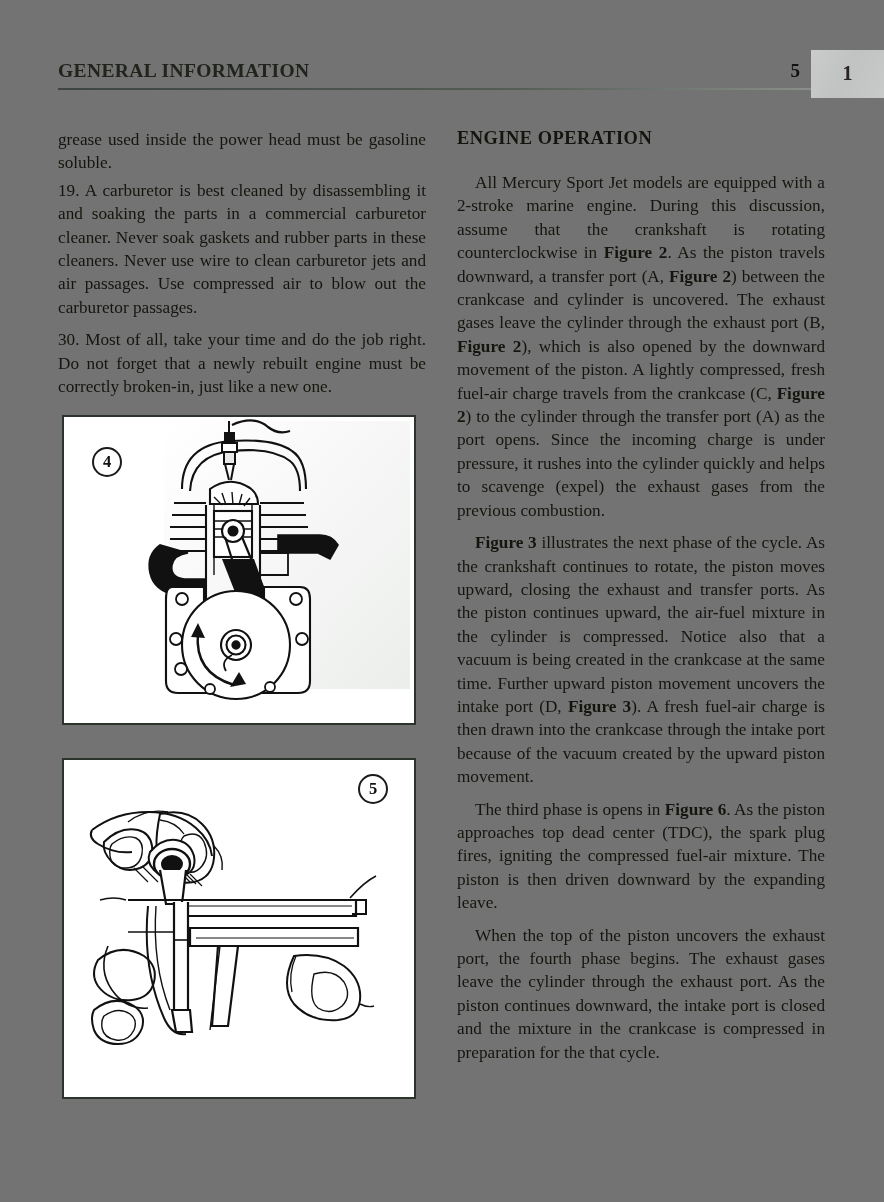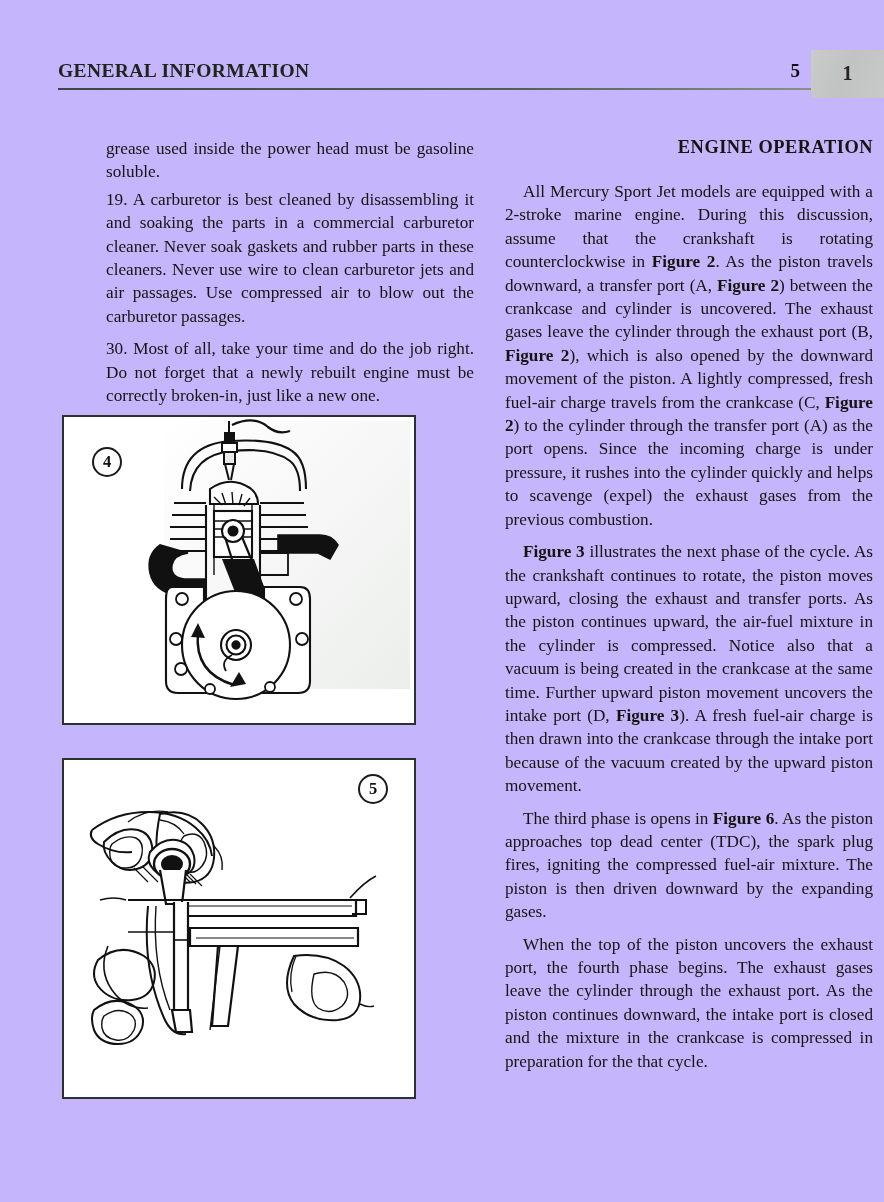--- a/index.html
+++ b/index.html
@@ -14,21 +14,21 @@
     font-family: "Liberation Serif", "DejaVu Serif", serif;
     color: #1a1a18;
     overflow: hidden;
   }
 
   .page {
     position: absolute;
     left: 0; top: 0;
     width: 884px;
     height: 1202px;
-    background: #c4b5fd;
+    background: #737373;
   }
 
   
   .header {
     position: absolute;
     left: 58px;
     top: 60px;
     width: 768px;
     height: 38px;
   }
@@ -76,44 +76,43 @@
     text-align: center;
     font-size: 20px;
     font-weight: bold;
     color: #2a2420;
     font-family: "Liberation Serif", "DejaVu Serif", serif;
   }
 
   
   .col {
     position: absolute;
-    top: 137px;
+    top: 128px;
     width: 368px;
-    margin-left: 48px;
   }
   .col-left  { left: 58px; }
   .col-right { left: 457px; }
 
   .col p {
     margin: 0 0 0 0;
     font-size: 17.2px;
     line-height: 23.4px;
     text-align: justify;
     text-justify: inter-word;
     color: #15150f;
     font-family: "Liberation Serif", "DejaVu Serif", serif;
   }
   .col p + p { margin-top: 9px; }
   .col p.indent { text-indent: 18px; }
   .col p.tight-gap { margin-top: 4px; }
 
   .section-heading {
     font-size: 18.4px;
     font-weight: bold;
-    text-align: right;
+    text-align: left;
     letter-spacing: 0.5px;
     margin: 0 0 22px 0;
     color: #15150f;
     font-family: "Liberation Serif", "DejaVu Serif", serif;
   }
 
   b, .bold { font-weight: bold; }
 
   
   .figure-box {
@@ -304,17 +303,17 @@
           <path d="M232 196 q-8 18 -4 36" stroke-width="1.3"></path>
         </g>
       </svg>
     </div>
   </div>
 
   <div class="col col-right">
     <div class="section-heading">ENGINE OPERATION</div>
     <p class="indent"><span>All Mercury Sport Jet models are equipped with a 2-stroke marine engine. During this discussion, assume that the crankshaft is rotating counterclockwise in </span><b>Figure 2</b><span>. As the piston travels downward, a transfer port (A, </span><b>Figure 2</b><span>) between the crankcase and cylinder is uncovered. The exhaust gases leave the cylinder through the exhaust port (B, </span><b>Figure 2</b><span>), which is also opened by the downward movement of the piston. A lightly compressed, fresh fuel-air charge travels from the crankcase (C, </span><b>Figure 2</b><span>) to the cylinder through the transfer port (A) as the port opens. Since the incoming charge is under pressure, it rushes into the cylinder quickly and helps to scavenge (expel) the exhaust gases from the previous combustion.</span></p>
     <p class="indent"><b>Figure 3</b><span> illustrates the next phase of the cycle. As the crankshaft continues to rotate, the piston moves upward, closing the exhaust and transfer ports. As the piston continues upward, the air-fuel mixture in the cylinder is compressed. Notice also that a vacuum is being created in the crankcase at the same time. Further upward piston movement uncovers the intake port (D, </span><b>Figure 3</b><span>). A fresh fuel-air charge is then drawn into the crankcase through the intake port because of the vacuum created by the upward piston movement.</span></p>
-    <p class="indent"><span>The third phase is opens in </span><b>Figure 6</b><span>. As the piston approaches top dead center (TDC), the spark plug fires, igniting the compressed fuel-air mixture. The piston is then driven downward by the expanding gases.</span></p>
+    <p class="indent"><span>The third phase is opens in </span><b>Figure 6</b><span>. As the piston approaches top dead center (TDC), the spark plug fires, igniting the compressed fuel-air mixture. The piston is then driven downward by the expanding leave.</span></p>
     <p class="indent"><span>When the top of the piston uncovers the exhaust port, the fourth phase begins. The exhaust gases leave the cylinder through the exhaust port. As the piston continues downward, the intake port is closed and the mixture in the crankcase is compressed in preparation for the that cycle.</span></p>
   </div>
 
 </div>
 
 </body></html>

